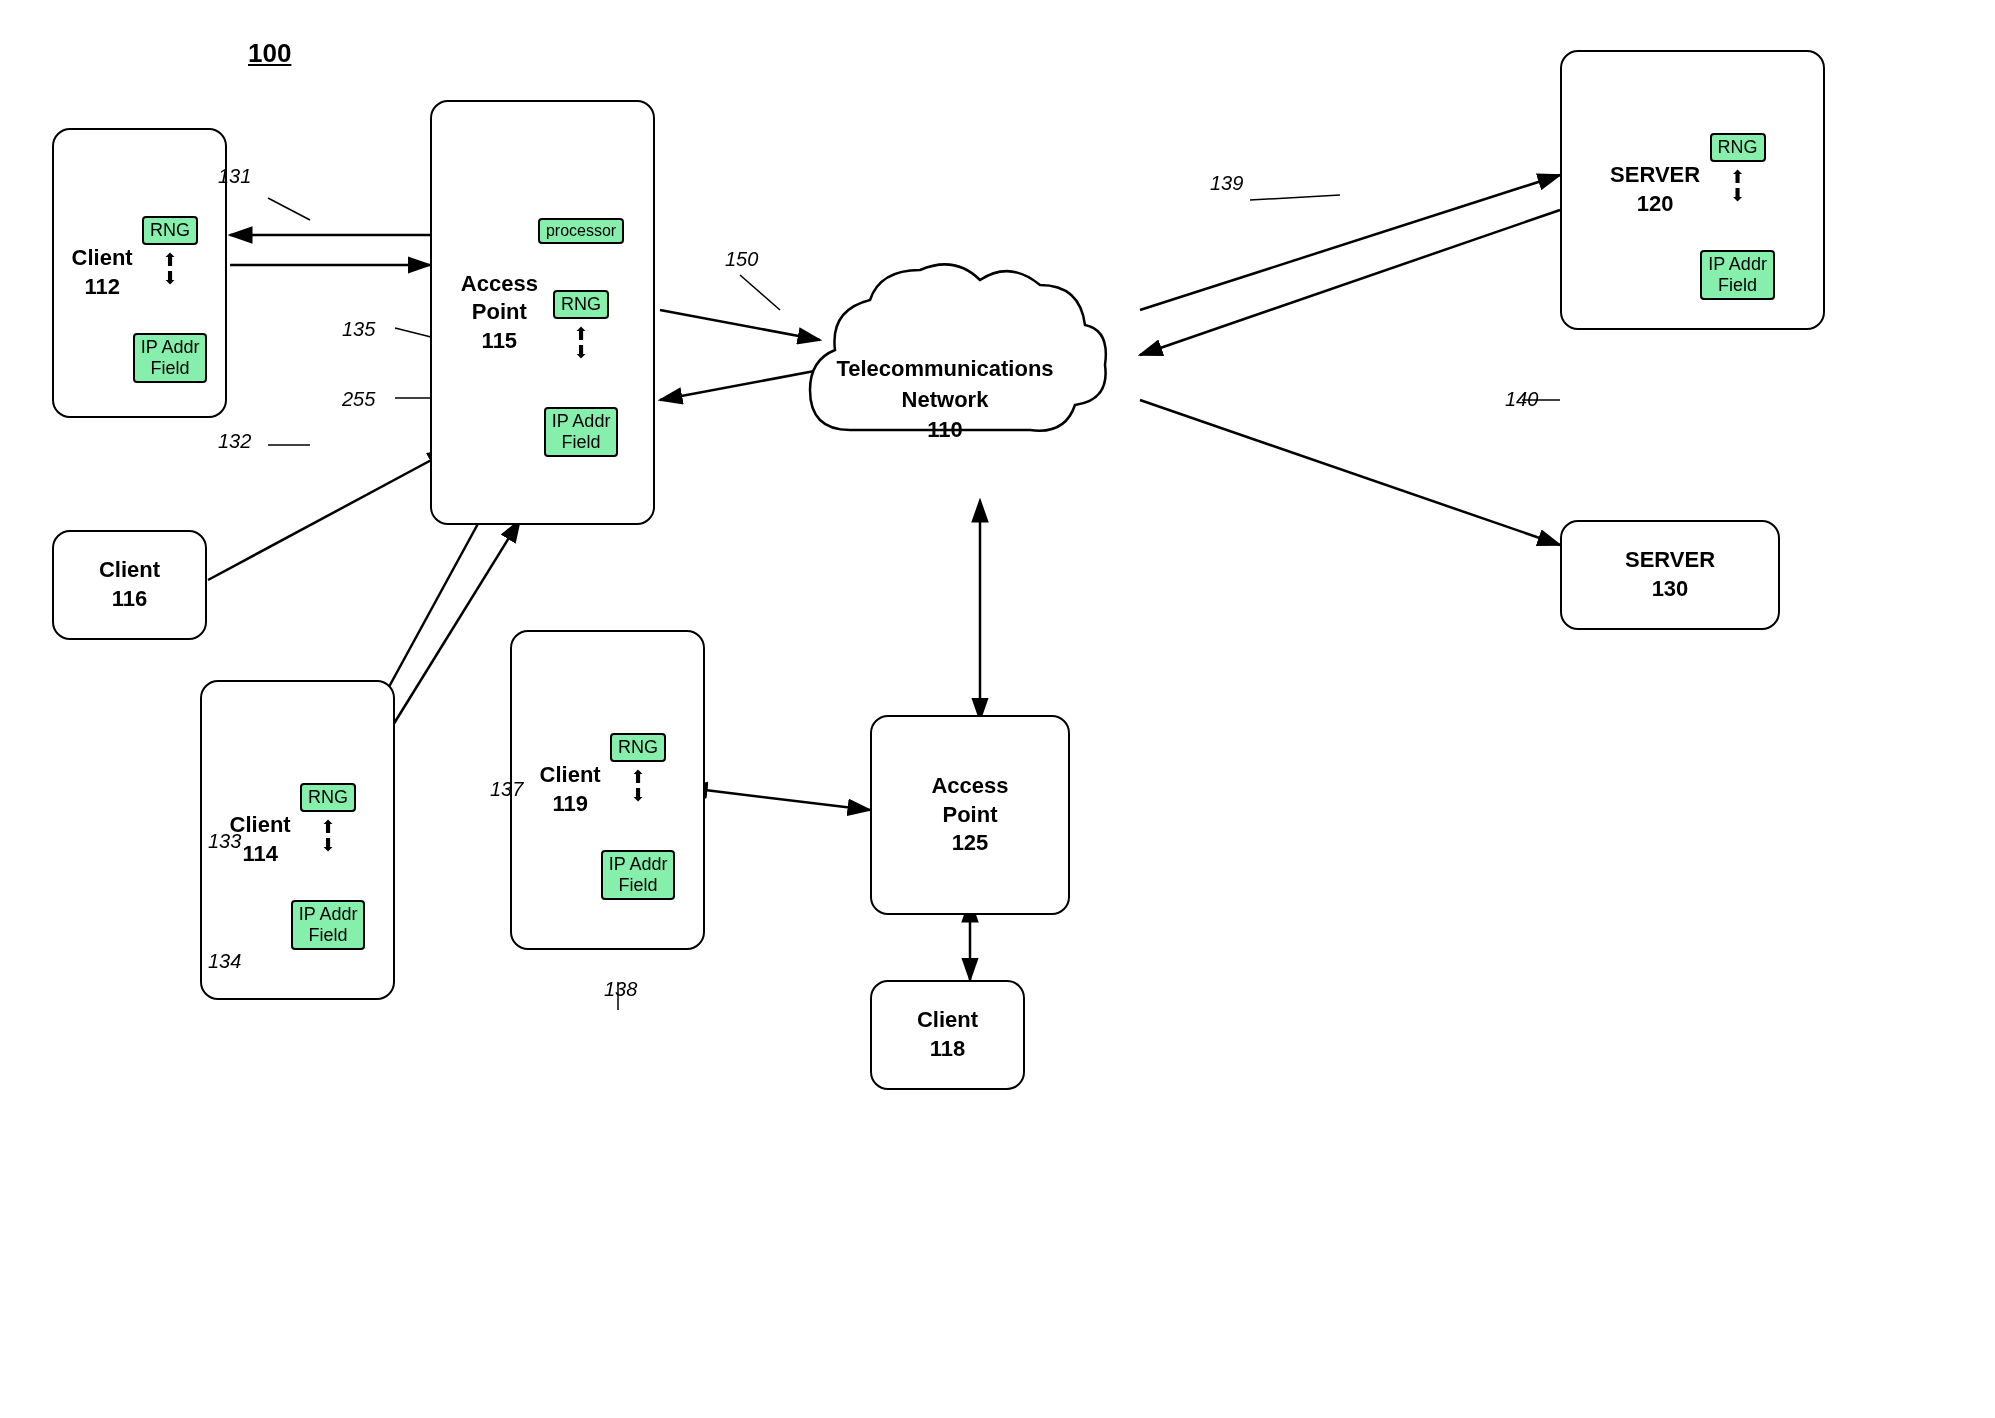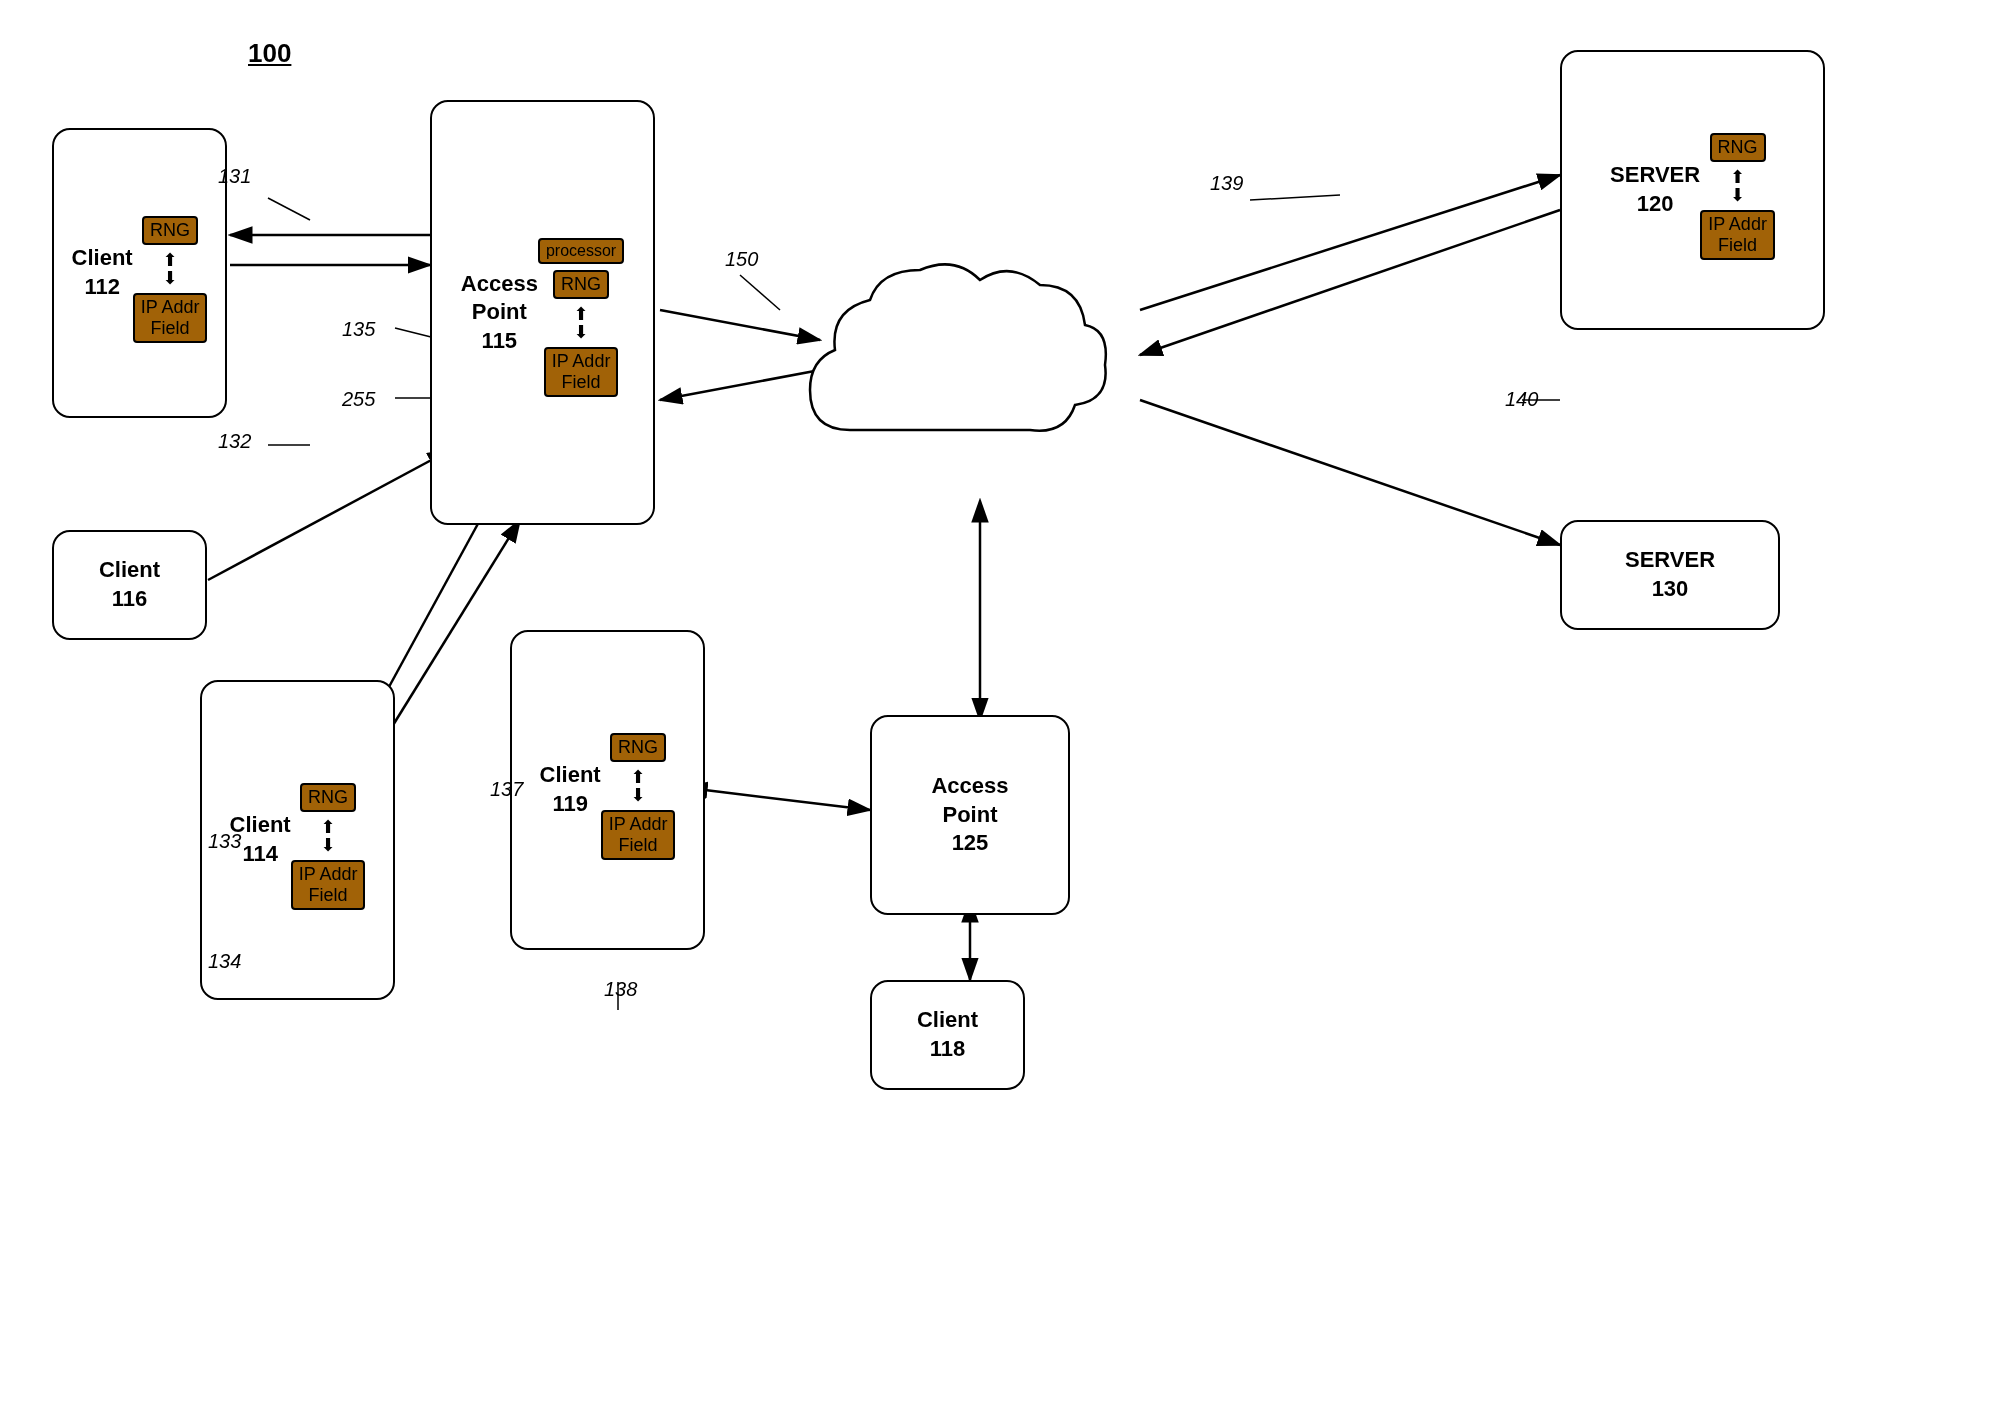--- a/index.html
+++ b/index.html
@@ -31,24 +31,25 @@
     }
     .node-title {
       font-size: 22px;
       font-weight: bold;
       text-align: center;
       line-height: 1.3;
     }
     .inner-box {
       border: 2px solid #000;
       border-radius: 4px;
-      background: #a16207;
+      background: #86efac;
       font-size: 18px;
       text-align: center;
       padding: 2px 6px;
+      margin-top: 40px;
     }
     .inner-container {
       display: flex;
       flex-direction: column;
       align-items: center;
       gap: 6px;
     }
     .double-arrow-v {
       font-size: 18px;
       line-height: 1;
@@ -186,20 +187,23 @@
       <div class="inner-box">RNG</div>
       <div class="double-arrow-v">⬆<br>⬇</div>
       <div class="inner-box">IP Addr<br>Field</div>
     </div>
   </div>
 
   <div class="cloud" style="left:770px; top:230px; width:350px; height:280px;">
     <svg width="350" height="280" viewBox="0 0 350 280">
       <path d="M80,200 Q40,200 40,160 Q40,130 65,120 Q60,80 100,70 Q110,40 150,40 Q185,25 210,50 Q240,30 270,55 Q310,55 315,95 Q340,100 335,135 Q340,170 305,175 Q295,205 260,200 Z" fill="#fff" stroke="#000" stroke-width="2.5"></path>
     </svg>
+    <div class="cloud-text" style="position:relative; z-index:2; margin-top:60px; font-size:22px; font-weight:bold; text-align:center;">
+      Telecommunications<br>Network<br>110
+    </div>
   </div>
 
   <div class="node" style="left:870px; top:715px; width:200px; height:200px; padding:10px; justify-content:center;">
     <div class="node-title">Access<br>Point<br>125</div>
   </div>
 
   <div class="node" style="left:870px; top:980px; width:155px; height:110px; padding:10px; justify-content:center;">
     <div class="node-title">Client<br>118</div>
   </div>
 

